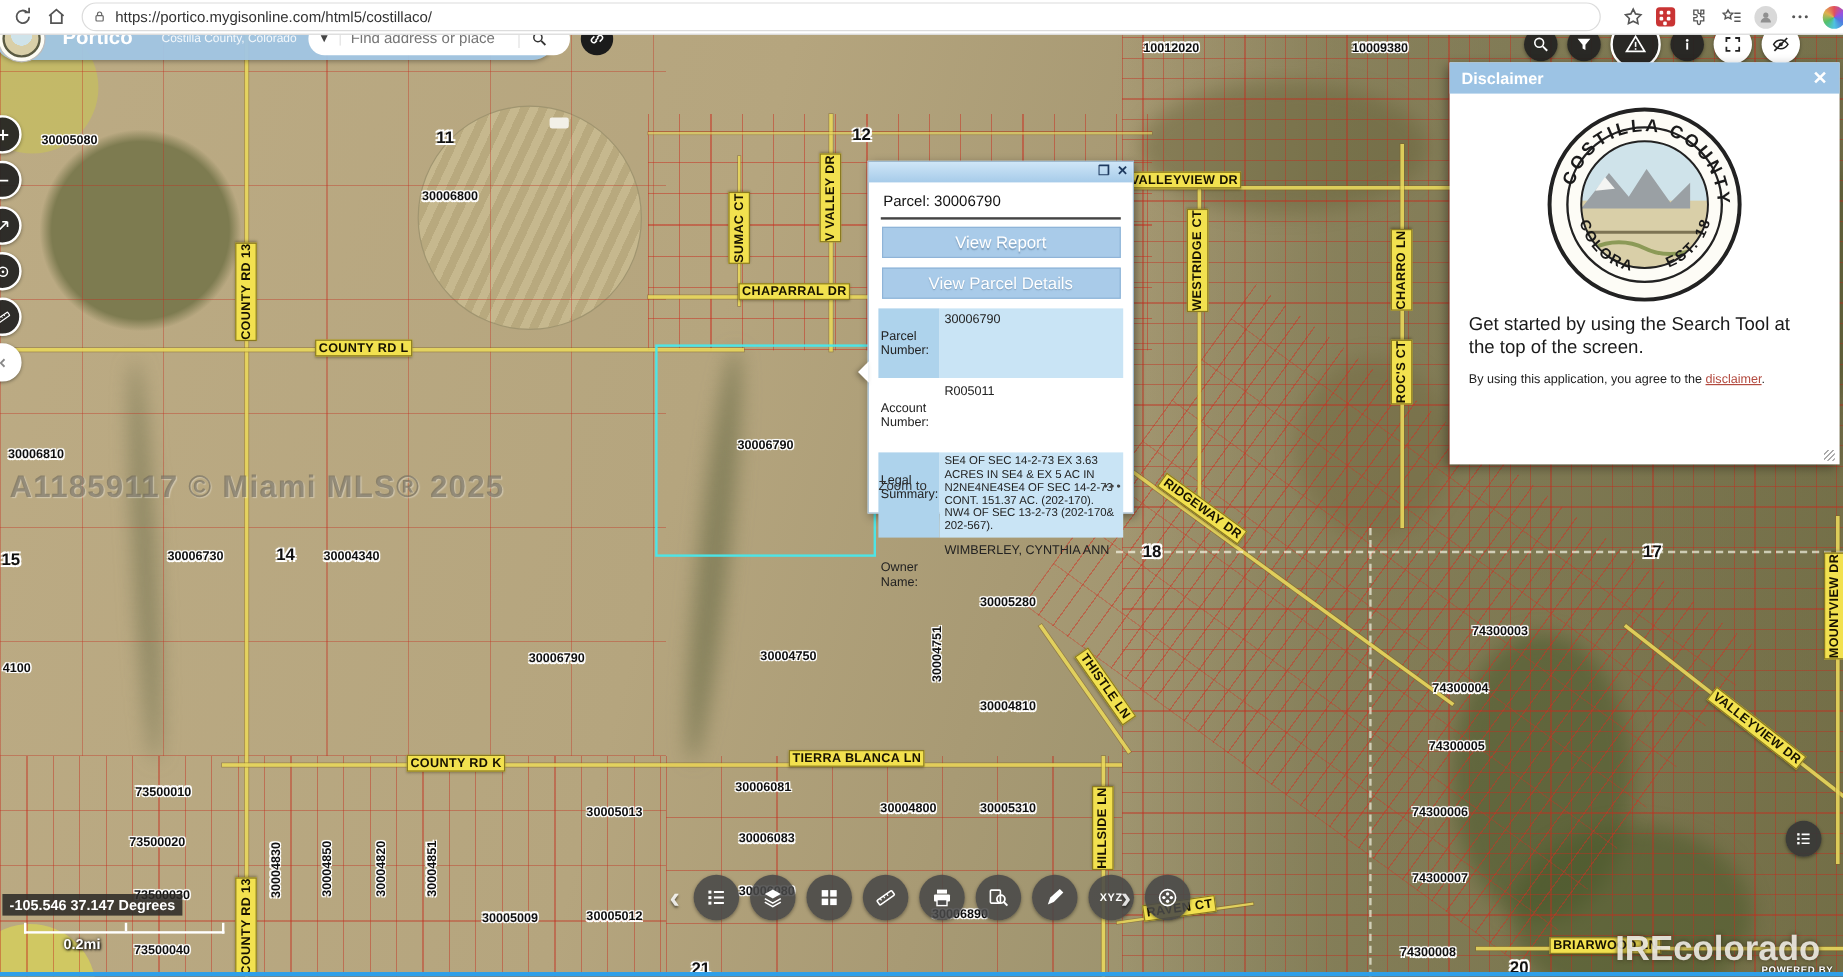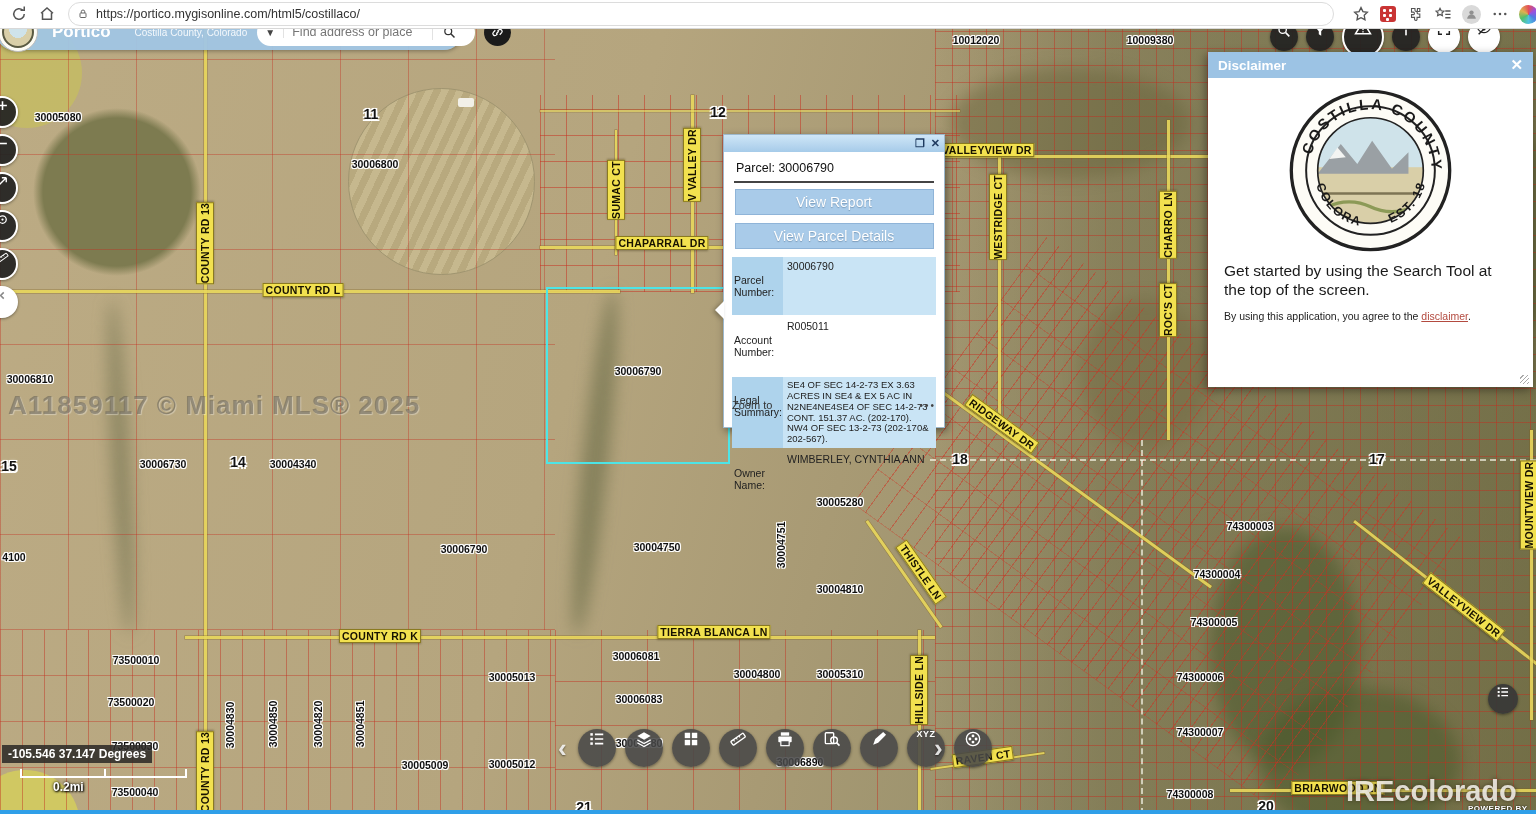--- a/index.html
+++ b/index.html
@@ -48,21 +48,21 @@
   #scale-label{left:53px;top:752px;color:#fff;font-weight:bold;font-size:12px;
     text-shadow:0 0 3px #000,1px 1px 2px #000;z-index:7;}
   
   #wm-center{left:8px;top:362px;font-size:26px;font-weight:bold;color:rgba(104,99,86,.58);
     letter-spacing:1px;text-shadow:1px 1px 1px rgba(255,255,255,.35);z-index:8;}
   #wm-br{left:1346px;top:747px;font-size:29px;font-weight:bold;color:rgba(248,246,240,.85);
     text-shadow:0 0 4px rgba(60,50,30,.9);z-index:8;}
   #powered{left:1468px;top:748px;font-size:8px;font-weight:bold;color:#fff;
     text-shadow:0 0 2px #000;z-index:7;letter-spacing:.5px;margin-top:28px;}
   
-  .cbtn{position:absolute;border-radius:50%;display:flex;justify-content:center;
+  .cbtn{position:absolute;border-radius:50%;display:flex;align-items:center;justify-content:center;
     background:rgba(34,34,34,.92);border:2px solid #fff;box-shadow:0 1px 3px rgba(0,0,0,.4);z-index:9;}
   .cbtn.white{background:#fff;border-color:#fff;}
   .cbtn svg{display:block;}
   #left-toolbar .cbtn{left:-14px;width:28px;height:28px;}
   #topright-toolbar .cbtn,#bottom-toolbar .cbtn{position:static;}
   #topright-toolbar{position:absolute;left:1270px;top:14px;width:266px;height:46px;display:flex;
     align-items:center;gap:8px;z-index:9;}
   #topright-toolbar .cbtn{width:28px;height:28px;border-width:0;}
   #topright-toolbar .cbtn.big{width:38px;height:38px;border-width:2px;}
   #topright-toolbar .cbtn.white{width:32px;height:32px;}

